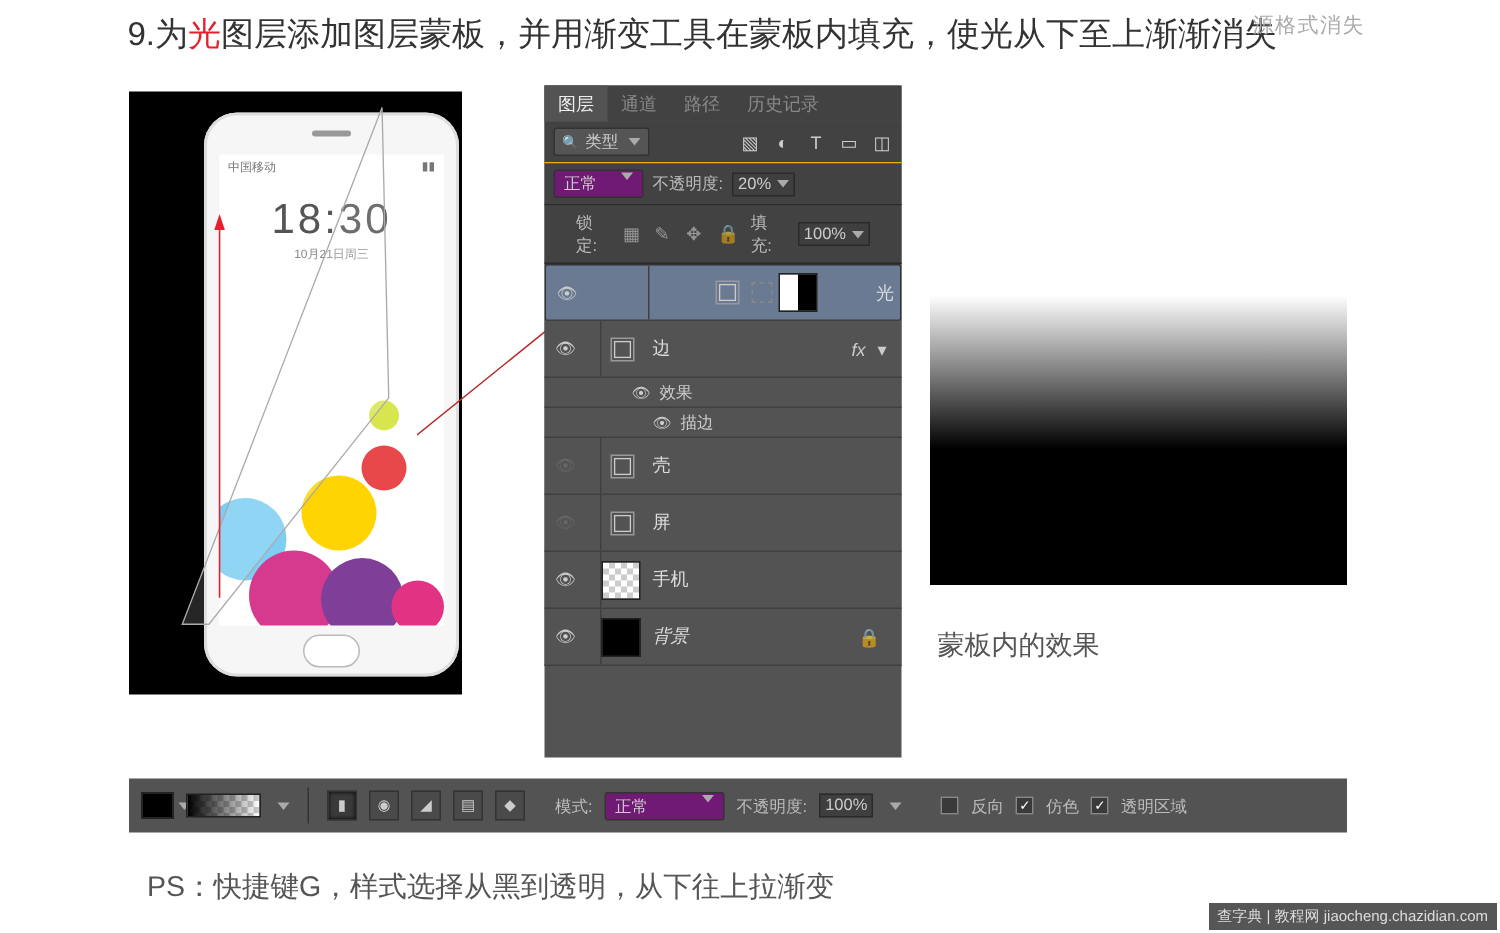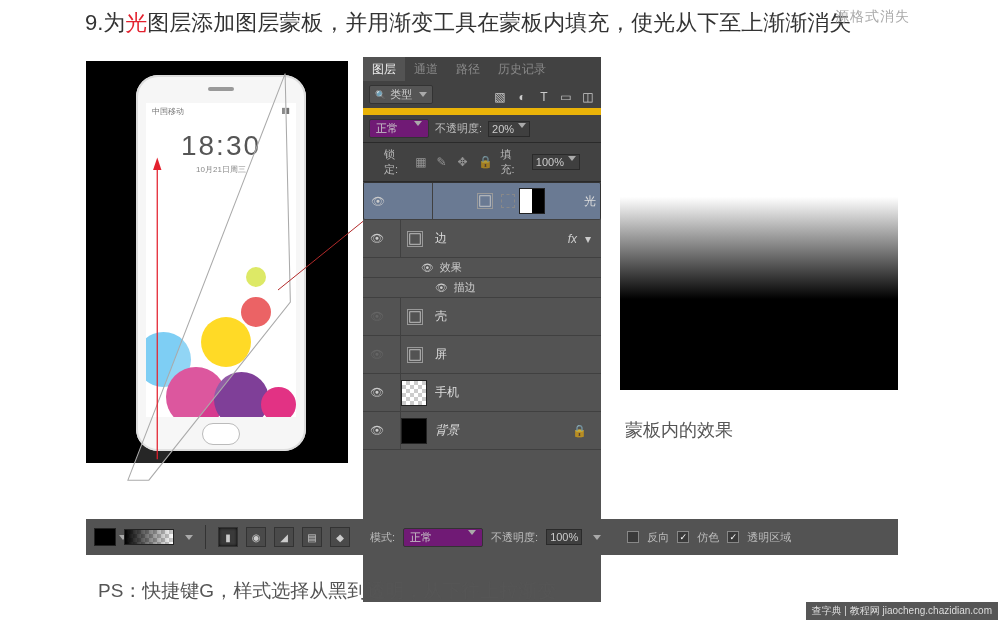--- a/index.html
+++ b/index.html
@@ -3,21 +3,21 @@
 <meta charset="utf-8">
 <style>
 * { margin: 0; padding: 0; box-sizing: border-box; }
 body { width: 1000px; height: 622px; background: #fff; font-family: "Microsoft YaHei", sans-serif; position: relative; }
 
 .step-text { position: absolute; top: 8px; left: 85px; font-size: 22px; color: #333; }
 .step-text .hl { color: #e3212e; }
 
 .watermark-top { position: absolute; top: 8px; right: 90px; font-size: 14px; color: #aaa; letter-spacing: 1px; }
 
-.canvas { position: absolute; left: 86px; top: 61px; width: 262px; height: 402px; background: #000; }
+.canvas { position: absolute; left: 86px; top: 61px; width: 222px; height: 402px; background: #000; }
 .phone { position: absolute; left: 50px; top: 14px; width: 170px; height: 376px; background: #f6f6f6; border-radius: 22px; box-shadow: inset 0 0 0 2px #ddd; }
 .speaker { position: absolute; left: 50%; top: 12px; width: 26px; height: 4px; background: #999; border-radius: 3px; transform: translateX(-50%); }
 .screen { position: absolute; left: 10px; top: 28px; right: 10px; bottom: 34px; background: #fff; overflow: hidden; }
 .status { display: flex; justify-content: space-between; padding: 3px 6px; font-size: 8px; color: #777; }
 .clock { text-align: center; font-size: 28px; font-weight: 300; color: #555; margin-top: 10px; letter-spacing: 2px; }
 .date { text-align: center; font-size: 8px; color: #888; margin-top: 2px; }
 .blobs { position: absolute; bottom: 0; left: 0; right: 0; height: 150px; }
 .blob { position: absolute; border-radius: 50%; }
 .b1 { width: 55px; height: 55px; background: #7ecef4; bottom: 30px; left: -10px; }
 .b2 { width: 60px; height: 60px; background: #d63a8e; bottom: -10px; left: 20px; }
@@ -27,34 +27,34 @@
 .b6 { width: 20px; height: 20px; background: #d8e54c; bottom: 130px; left: 100px; }
 .b7 { width: 35px; height: 35px; background: #e23284; bottom: -5px; left: 115px; }
 .homebtn { position: absolute; left: 50%; bottom: 6px; width: 38px; height: 22px; border: 1.5px solid #bbb; border-radius: 11px; transform: translateX(-50%); background: #fff; }
 .light-overlay { position: absolute; inset: 0; pointer-events: none; }
 .light-poly { fill: rgba(255,255,255,0.15); stroke: #aaa; stroke-width: 1; }
 .red-arrow { stroke: #e3212e; stroke-width: 1.2; }
 
 .connector { position: absolute; left: 278px; top: 185px; width: 130px; height: 110px; pointer-events: none; }
 .connector line { stroke: #b22a2a; stroke-width: 1; }
 
-.panel { position: absolute; left: 363px; top: 57px; width: 238px; height: 545px; background: #535353; font-size: 12px; color: #ccc; }
+.panel { position: absolute; left: 363px; top: 57px; width: 238px; height: 448px; background: #535353; font-size: 12px; color: #ccc; }
 .tabs { display: flex; background: #424242; height: 24px; }
 .tab { padding: 4px 9px; color: #888; font-size: 12px; }
 .tab.active { color: #eee; background: #535353; }
-.filter-row { display: flex; align-items: flex-end; padding: 4px 6px; gap: 6px; background: #424242; border-bottom: 7px solid #eab308; }
+.filter-row { display: flex; align-items: center; padding: 4px 6px; gap: 6px; background: #424242; border-bottom: 1px solid #eab308; }
 .dd { display: flex; align-items: center; gap: 4px; background: #555; border: 1px solid #333; padding: 1px 5px; font-size: 11px; border-radius: 2px; }
 .dd::before { content: "🔍"; font-size: 9px; }
 .arrw { width: 0; height: 0; border-left: 4px solid transparent; border-right: 4px solid transparent; border-top: 5px solid #aaa; margin-left: 3px; }
 .ficons { display: flex; gap: 8px; margin-left: auto; }
 .fi { width: 14px; height: 14px; display: flex; align-items: center; justify-content: center; }
 .opts-row { display: flex; align-items: center; padding: 4px 6px; gap: 6px; background: #424242; border-bottom: 1px solid #2a2a2a; }
 .sel { background: #701a75; border: 1px solid #333; padding: 1px 6px; font-size: 11px; display: flex; border-radius: 2px; min-width: 60px; justify-content: space-between; }
 .lbl { font-size: 11px; color: #bbb; }
-.pct { background: #3f3f3f; border: 1px solid #2a2a2a; padding: 1px 3px; font-size: 11px; display: flex; }
+.pct { background: #3f3f3f; border: 1px solid #2a2a2a; padding: 1px 3px; font-size: 11px; display: flex; align-items: center; }
 .lock-row { display: flex; align-items: center; padding: 4px 21px; gap: 8px; background: #424242; border-bottom: 1px solid #2a2a2a; }
 .lkic { width: 14px; height: 14px; opacity: 0.6; }
 
 .layers { background: #535353; }
 .layer { display: flex; align-items: center; height: 38px; border-bottom: 1px solid #404040; padding: 0 4px; position: relative; }
 .layer.short { height: 20px; }
 .layer.sel { background: #6a7a93; }
 .eye { width: 20px; text-align: center; font-size: 11px; color: #ccc; cursor: pointer; }
 .eye.off { opacity: 0.15; }
 .link-gap { width: 14px; border-right: 1px solid #404040; height: 100%; }

